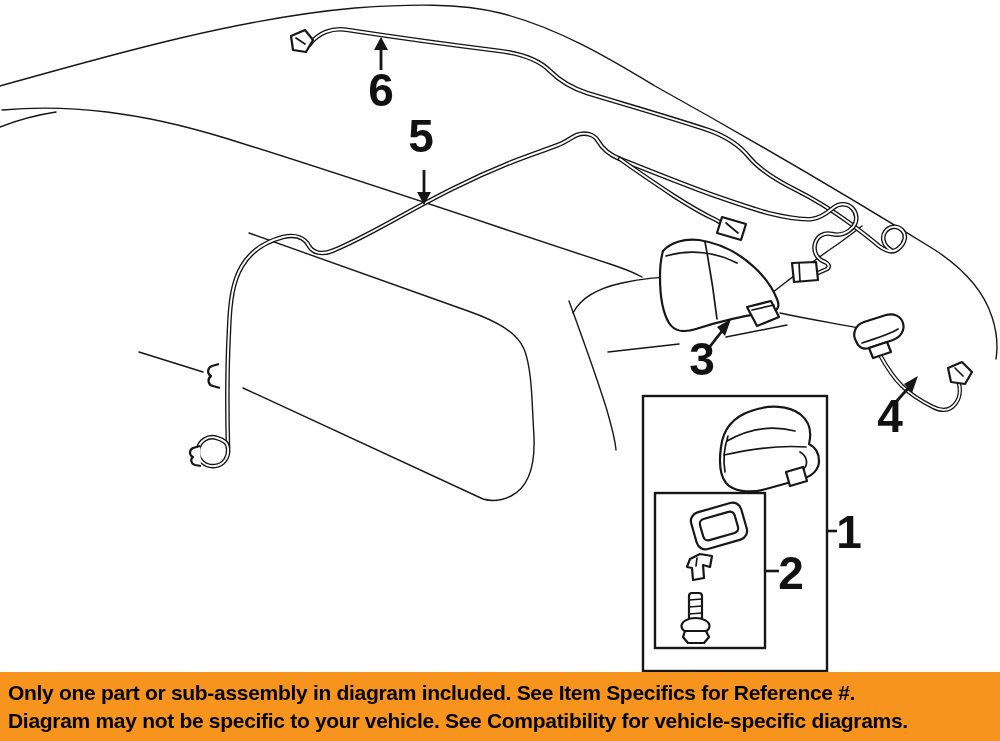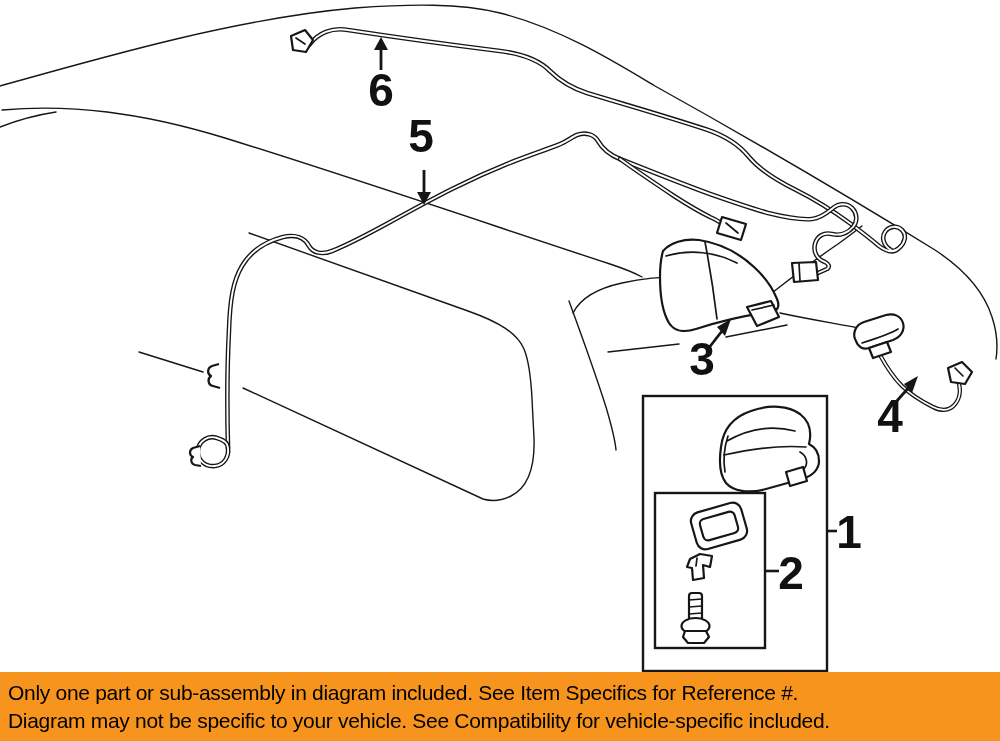--- a/index.html
+++ b/index.html
@@ -16,21 +16,21 @@
   .part-thin{fill:none;stroke:#161616;stroke-width:1.7;stroke-linecap:round;}
   .box{fill:#ffffff;stroke:#161616;stroke-width:2.4;}
   .lead{stroke:#161616;stroke-width:2.6;fill:none;}
   .arrowline{stroke:#161616;stroke-width:2.8;fill:none;}
   .arrowhead{fill:#161616;stroke:none;}
   .callout-num{font-family:"Liberation Sans",sans-serif;font-weight:700;font-size:46px;fill:#111;}
   
   .banner{position:absolute;left:0;top:672px;width:1000px;height:69px;background:#F7941E;
           display:flex;flex-direction:column;justify-content:center;gap:2px;box-sizing:border-box;
           padding:0 6px 0 8px;}
-  .banner-line{font-family:"Liberation Sans",sans-serif;font-weight:400;font-size:21px;
+  .banner-line{font-family:"Liberation Sans",sans-serif;font-weight:700;font-size:21px;
                letter-spacing:-0.3px;color:#000;white-space:nowrap;line-height:26px;}
 </style>
 </head>
 <body>
 
 <div class="stage">
 
   <div class="diagram-wrap">
     <svg width="1000" height="672" viewBox="0 0 1000 672" xmlns="http://www.w3.org/2000/svg">
 
@@ -176,16 +176,16 @@
       <g>
         <path class="lead" d="M 766,571 L 779,571"></path>
         <text class="callout-num" x="791" y="589" text-anchor="middle">2</text>
       </g>
 
     </svg>
   </div>
 
   <div class="banner">
     <div class="banner-line">Only one part or sub-assembly in diagram included. See Item Specifics for Reference #.</div>
-    <div class="banner-line">Diagram may not be specific to your vehicle. See Compatibility for vehicle-specific included.</div>
+    <div class="banner-line">Diagram may not be specific to your vehicle. See Compatibility for vehicle-specific diagrams.</div>
   </div>
 
 </div>
 
 </body></html>

